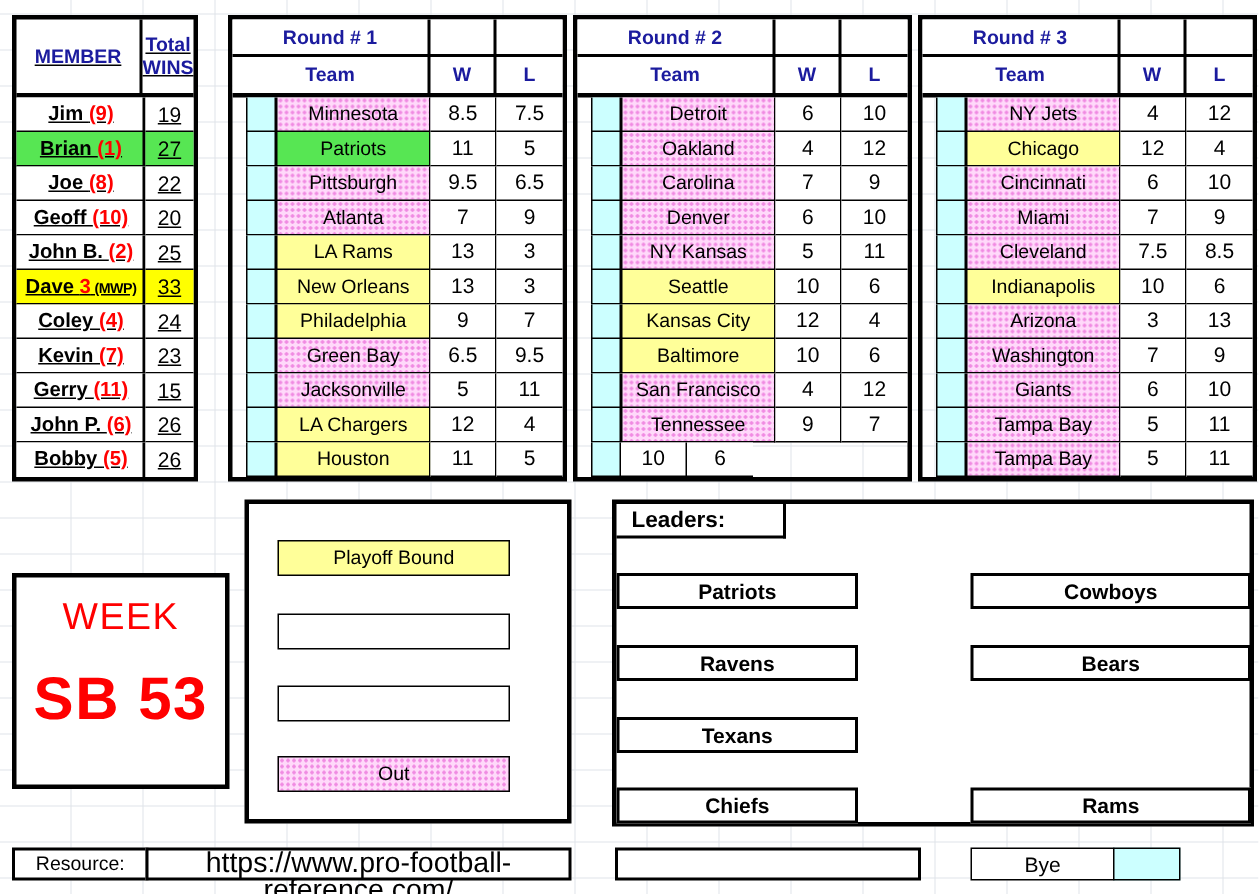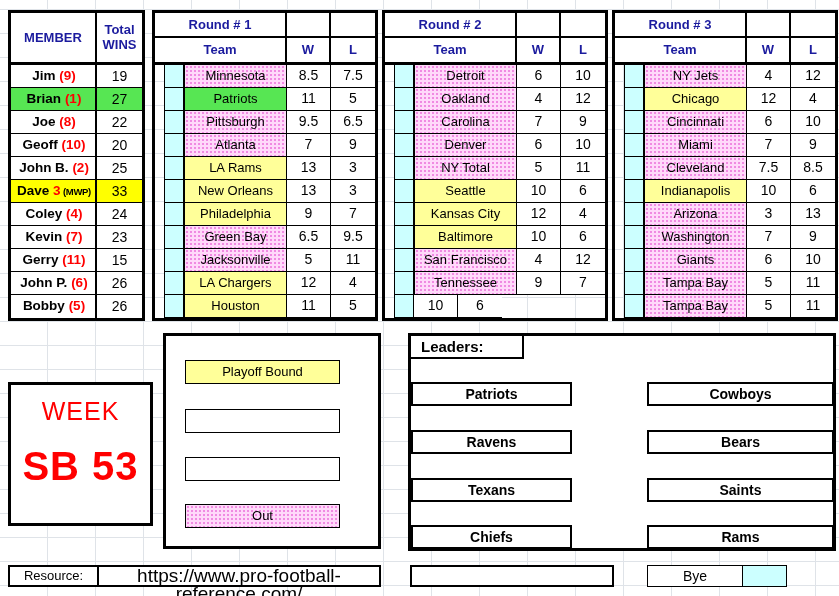--- a/index.html
+++ b/index.html
@@ -14,22 +14,22 @@
       linear-gradient(to bottom, #dfe3e8 1px, transparent 1px);
     background-size: 48px 24px;
     background-position: -1px 9px;
     overflow: hidden;
     color:#000;
   }
   .navy { color:#1b1b9e; }
 
   
   .members {
-    position:absolute; left:8px; top:10px; width:137px;
-    border:3px solid #000; background:#fff;
+    position:absolute; left:8px; top:10px; width:124px;
+    border:3px solid #000; background:#fff;text-decoration:underline;
   }
   .m-header { display:flex; height:52px; border-bottom:3px solid #000; }
   .mh-name {
     width:86px; border-right:2px solid #000;
     display:flex; align-items:center; justify-content:center;
     font-weight:bold; font-size:13px;
   }
   .mh-wins {
     flex:1; display:flex; flex-direction:column; align-items:center; justify-content:center;
     font-weight:bold; font-size:13px; line-height:1.15;
@@ -347,21 +347,21 @@
         <div class="rb-row">
           <div class="c-spacer"></div>
           <div class="c-mark"></div>
           <div class="c-team t-pink">Denver</div>
           <div class="c-w">6</div>
           <div class="c-l">10</div>
         </div>
         <div class="rb-row">
           <div class="c-spacer"></div>
           <div class="c-mark"></div>
-          <div class="c-team t-pink">NY Total</div>
+          <div class="c-team t-pink">NY Kansas</div>
           <div class="c-w">5</div>
           <div class="c-l">11</div>
         </div>
         <div class="rb-row">
           <div class="c-spacer"></div>
           <div class="c-mark"></div>
           <div class="c-team t-yellow">Seattle</div>
           <div class="c-w">10</div>
           <div class="c-l">6</div>
         </div>
@@ -507,21 +507,20 @@
     </div>
 
   <div class="leaders-box" id="leaders-box">
     <div class="leaders-title">Leaders:</div>
   <div class="leader-box leader-left" style="top: 46px;">Patriots</div>
       <div class="leader-box leader-left" style="top: 94px;">Ravens</div>
       <div class="leader-box leader-left" style="top: 142px;">Texans</div>
       <div class="leader-box leader-left" style="top: 189px;">Chiefs</div>
       <div class="leader-box leader-right" style="top: 46px;">Cowboys</div>
       <div class="leader-box leader-right" style="top: 94px;">Bears</div>
-      <div class="leader-box leader-right" style="top: 142px;">Saints</div>
       <div class="leader-box leader-right" style="top: 189px;">Rams</div>
     </div>
 
   <div class="res-label">Resource:</div>
   <div class="res-url">https://www.pro-football-reference.com/</div>
   <div class="br-empty"></div>
   <div class="bye-cell">Bye</div>
   <div class="bye-swatch"></div>
 
 </div>

